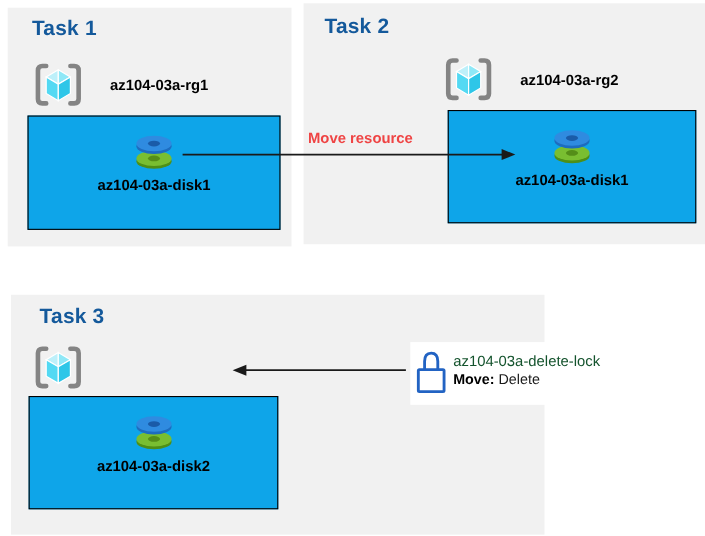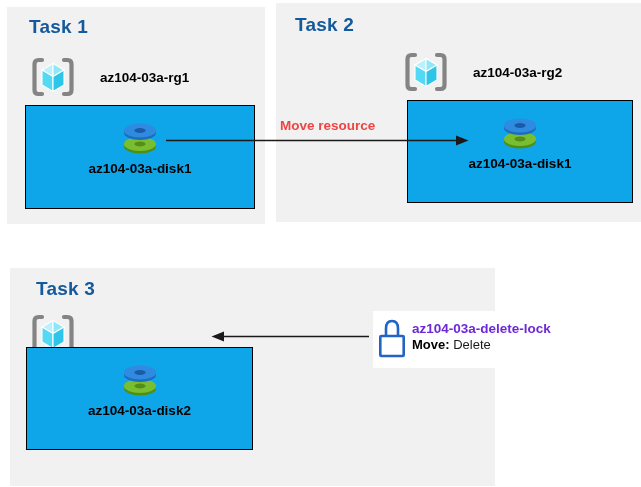--- a/index.html
+++ b/index.html
@@ -24,21 +24,21 @@
     position:absolute;left:0;right:0;top:55px;text-align:center;
     font-size:13.5px;font-weight:bold;color:#000;white-space:nowrap;
   }
   .move-label{position:absolute;left:280px;top:118px;font-size:13.5px;font-weight:bold;color:#ef4444;white-space:nowrap;}
   .lock-box{
     position:absolute;left:373px;top:311px;width:218px;height:57px;background:#fff;
     display:flex;align-items:flex-start;
   }
   .lock-box svg{margin:5px 6px 0 5px;flex:0 0 auto;}
   .lock-text{padding-top:9px;}
-  .lock-name{font-size:13.5px;font-weight:bold;color:#6d28d9;white-space:nowrap;line-height:17px;}
+  .lock-name{font-size:13.5px;font-weight:normal;color:#14532d;white-space:nowrap;line-height:17px;}
   .lock-type{font-size:13px;color:#1a1a1a;white-space:nowrap;line-height:16px;}
   .lock-type .b{font-weight:bold;color:#000;}
   .overlay{position:absolute;left:0;top:0;pointer-events:none;}
 </style>
 </head>
 <body>
 
 <div class="canvas">
 
   <section class="panel p1">
@@ -108,21 +108,21 @@
       <svg width="44" height="40" viewBox="0 0 44 40">
         <path d="M11 3 H7.5 Q3.5 3 3.5 7 V33 Q3.5 37 7.5 37 H11" fill="none" stroke="#848484" stroke-width="4.2" stroke-linecap="round"></path>
         <path d="M33 3 H36.5 Q40.5 3 40.5 7 V33 Q40.5 37 36.5 37 H33" fill="none" stroke="#848484" stroke-width="4.2" stroke-linecap="round"></path>
         <polygon points="22,6.5 11,13 22,19.5" fill="#BDF0FA" stroke="#fff" stroke-width="1.1"></polygon>
         <polygon points="22,6.5 33,13 22,19.5" fill="#8FE8F7" stroke="#fff" stroke-width="1.1"></polygon>
         <polygon points="11,13 22,19.5 22,34.5 11,28" fill="#53D9F3" stroke="#fff" stroke-width="1.1"></polygon>
         <polygon points="33,13 22,19.5 22,34.5 33,28" fill="#2EC6E8" stroke="#fff" stroke-width="1.1"></polygon>
       </svg>
     </div>
 
-    <div class="res-box" style="left:16px;top:79px;width:225px;height:101px;">
+    <div class="res-box" style="left:16px;top:92px;width:225px;height:101px;">
       <div class="disk-wrap">
         <svg width="40" height="34" viewBox="0 0 40 34">
           <ellipse cx="20" cy="26.5" rx="16" ry="7" fill="#4E8F17"></ellipse>
           <ellipse cx="20" cy="24" rx="16" ry="7" fill="#79BE31"></ellipse>
           <ellipse cx="20" cy="24" rx="5.5" ry="2.6" fill="#548E18"></ellipse>
           <ellipse cx="20" cy="13" rx="16" ry="7" fill="#1D6CBF"></ellipse>
           <ellipse cx="20" cy="10.5" rx="16" ry="7" fill="#2F8BE0"></ellipse>
           <ellipse cx="20" cy="10.5" rx="5.5" ry="2.6" fill="#1A5BA8"></ellipse>
         </svg>
       </div>

